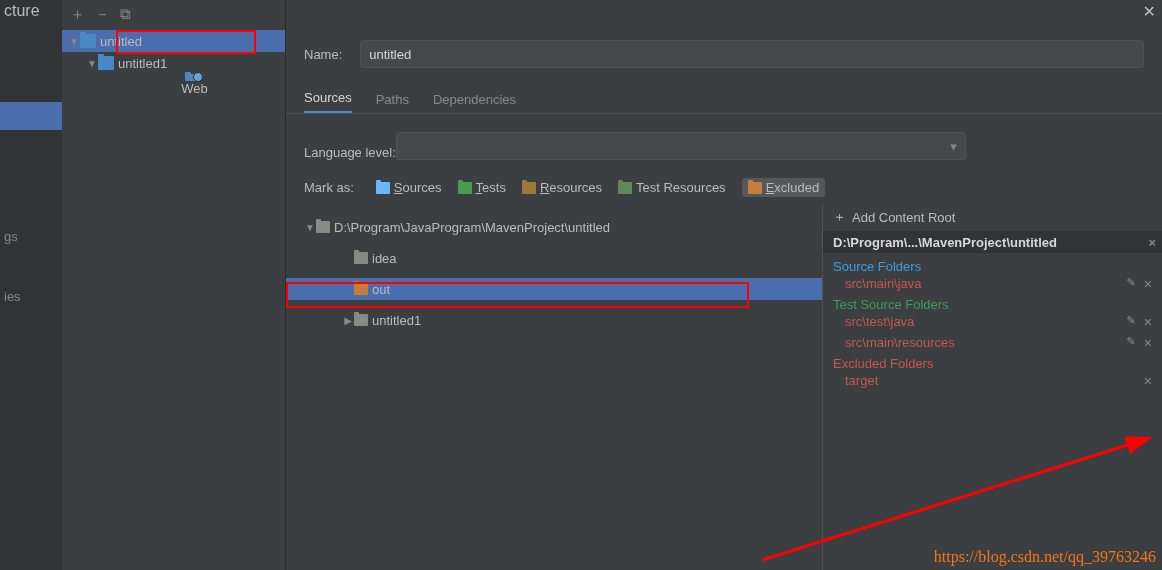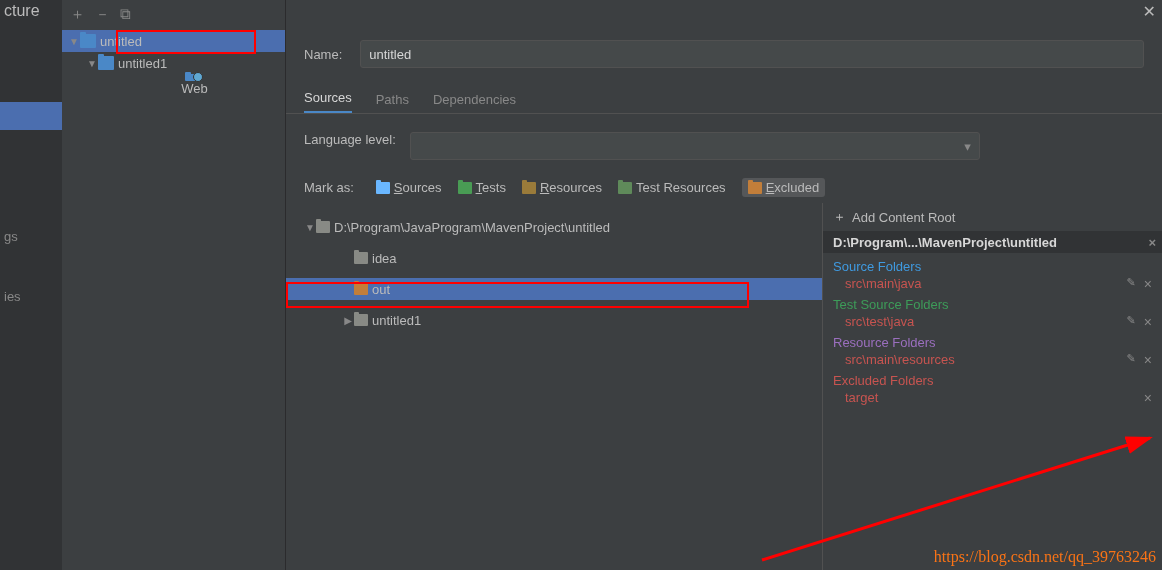--- a/index.html
+++ b/index.html
@@ -52,21 +52,21 @@
   .closex { position:absolute; right:6px; top:2px; color:var(--text); font-size:16px; cursor:pointer; }
 
   .namebar { display:flex; align-items:center; height:60px; padding:0 18px; gap:18px; }
   .lbl { color:var(--text); }
   .namefield { flex:1; height:28px; background:var(--field-bg); border:1px solid var(--border); border-radius:3px; color:var(--text-white); padding:0 8px; display:flex; align-items:center; }
 
   .tabs { display:flex; gap:24px; padding-left:18px; height:30px; align-items:flex-end; border-bottom:1px solid var(--border); }
   .tab { padding-bottom:6px; color:var(--text-dim); cursor:pointer; }
   .tab.active { color:var(--text-white); border-bottom:2px solid var(--tab-active); }
 
-  .langrow { display:flex; align-items:flex-start; padding:18px; gap:14px; }
+  .langrow { display:flex; align-items:flex-end; padding:18px; }
   .combo { flex:1; max-width:570px; height:28px; background:var(--field-bg); border:1px solid var(--border); border-radius:3px; display:flex; align-items:center; padding:0 8px; color:var(--text-white); position:relative; }
   .combo .caret { position:absolute; right:8px; color:var(--text-dim);}
 
   .markrow { display:flex; align-items:center; gap:16px; padding:0 18px 6px; flex-wrap:wrap; }
   .markrow .lbl { margin-right:6px; }
   .mtag { display:flex; align-items:center; gap:4px; cursor:pointer; }
   .fic { width:14px; height:12px; display:inline-block; border-radius:1px; position:relative;}
   .fic::before { content:""; position:absolute; top:-2px; left:0; width:5px; height:3px; border-radius:1px 1px 0 0; background:inherit; }
   .fic.blue { background:var(--src-blue); }
   .fic.green { background:var(--test-green); }
@@ -247,21 +247,20 @@
               <div class="sh green">Test Source Folders</div>
               <div class="sv">
                 <span>src\test\java</span>
                 <span class="tools">
                   <span class="pencil">✎</span>
                   <span class="xx">×</span>
                 </span>
               </div>
             </div>
             <div class="sec">
-              <div class="sh purple">Resource Folders</div>
               <div class="sv">
                 <span>src\main\resources</span>
                 <span class="tools">
                   <span class="pencil">✎</span>
                   <span class="xx">×</span>
                 </span>
               </div>
             </div>
             <div class="sec">
               <div class="sh red">Excluded Folders</div>

